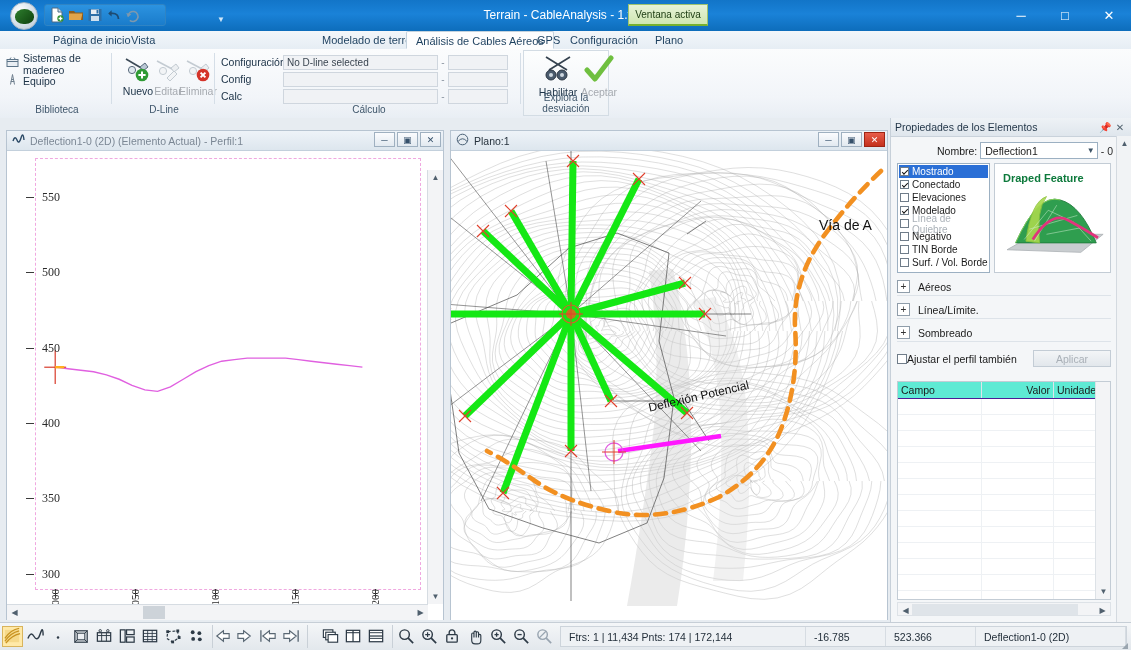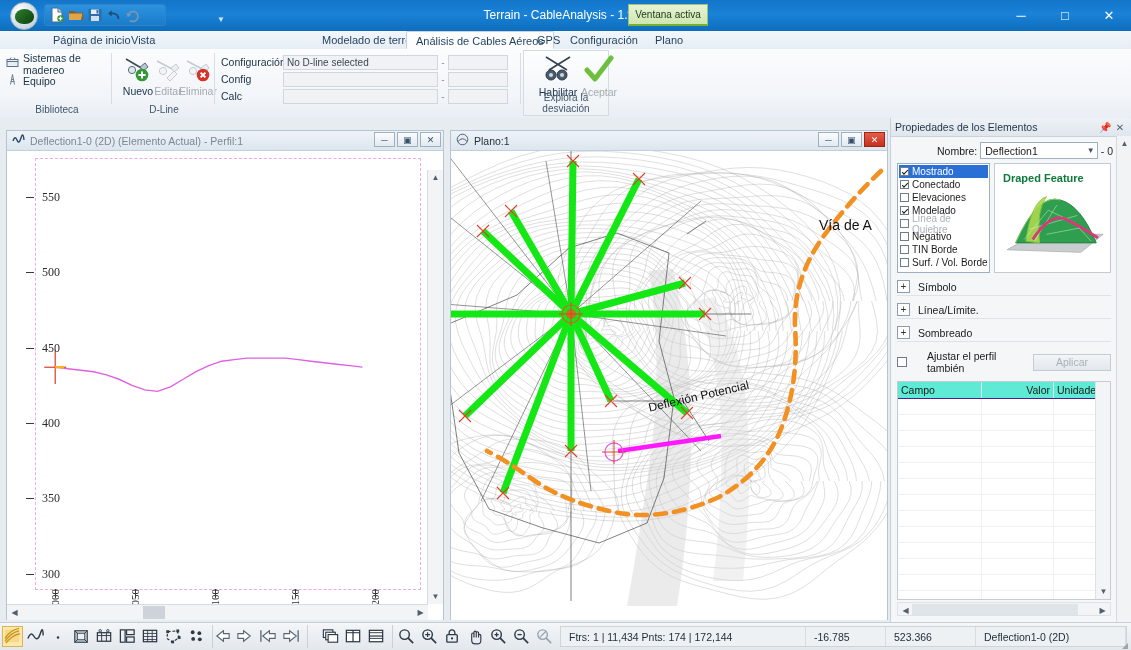--- a/index.html
+++ b/index.html
@@ -156,21 +156,21 @@
   .chkitem.gray{color:#aab1b8;}
   .preview{flex:1;height:110px;background:#fff;border:1px solid #c3ccd5;box-sizing:border-box;position:relative;overflow:hidden;}
   .previewtitle{position:absolute;left:8px;top:8px;font-size:11px;font-weight:bold;color:#0e7a3c;}
 
   .expander{display:flex;align-items:center;gap:8px;margin:5px 6px 0 6px;height:17px;
     border-bottom:1px solid #dde3e9;}
   .expbtn{width:13px;height:13px;border:1px solid #8f9daa;background:#fff;box-sizing:border-box;
     display:flex;align-items:center;justify-content:center;font-size:10px;line-height:10px;color:#333;}
   .explbl{font-size:10.5px;}
 
-  .applyrow{display:flex;align-items:center;gap:20px;padding:8px 6px 4px 6px;justify-content:space-between;}
+  .applyrow{display:flex;align-items:center;gap:0;padding:8px 6px 4px 6px;justify-content:space-between;}
   .applyrow .chkbox{width:10px;height:10px;}
   .applylbl{font-size:10.5px;flex:1;}
   .applybtn{width:78px;height:17px;background:linear-gradient(to bottom,#f3f5f7,#e2e7ec);
     border:1px solid #c3ccd5;box-sizing:border-box;font-size:10.5px;color:#a9b0b7;
     display:flex;align-items:center;justify-content:center;}
 
   .gridwrap{position:absolute;left:6px;right:6px;top:245px;bottom:22px;
     background:#fff;border:1px solid #c3ccd5;box-sizing:border-box;overflow:hidden;}
   .gridhead{display:flex;height:16px;background:#5eead4;border-bottom:1px solid #4c1d95;font-size:10.5px;}
   .gh{border-right:1px solid #dfe4ea;box-sizing:border-box;padding:1px 3px;display:flex;align-items:center;}
@@ -344,20 +344,21 @@
           <span class="dash">-</span>
           <span class="calcbox" style="width:60px;"></span>
         </div>
         <div class="calcrow">
           <span class="calclabel">Calc</span>
           <span class="calcbox" style="width:155px;"></span>
           <span class="dash">-</span>
           <span class="calcbox" style="width:60px;"></span>
         </div>
       </div>
+      <div class="grplabel">Cálculo</div>
       <div class="sep"></div>
     </div>
 
     <div class="grp" style="left:523px;width:86px;background:linear-gradient(to bottom,#fdfefe,#eef2f6);border:1px solid #d3dce4;">
       <div class="bigcmd" style="left:11px;width:46px;">
         <span class="gi">
           <svg width="34" height="30" viewBox="0 0 34 30">
               <path d="M5 3 L26 16M29 3 L8 16" stroke="#35424f" stroke-width="1.7" fill="none"></path>
               <circle cx="10" cy="21" r="5" fill="#4a5b6d" stroke="#2b3642"></circle>
               <circle cx="21" cy="21" r="5" fill="#4a5b6d" stroke="#2b3642"></circle>
@@ -665,21 +666,21 @@
             <path d="M36 82 Q42 36 60 30 Q48 46 52 84 Z" fill="#a7d84d" opacity="0.92" stroke="#8cc23a"></path>
             <path d="M34 80 L62 46 L92 60 L112 82 M46 82 L72 40 M60 74 L102 66 M40 68 L96 52" stroke="#d6f0d8" stroke-width="0.7" fill="none" opacity="0.8"></path>
             <path d="M44 80 Q66 46 86 58 Q104 68 120 78" stroke="#e0347c" stroke-width="3.2" fill="none"></path>
           </svg>
         </div>
       </div>
 
       <div id="expanders">
           <div class="expander">
             <span class="expbtn">+</span>
-            <span class="explbl">Símbolo</span>
+            <span class="explbl">Aéreos</span>
           </div>
           <div class="expander">
             <span class="expbtn">+</span>
             <span class="explbl">Línea/Límite.</span>
           </div>
           <div class="expander">
             <span class="expbtn">+</span>
             <span class="explbl">Sombreado</span>
           </div>
         </div>

